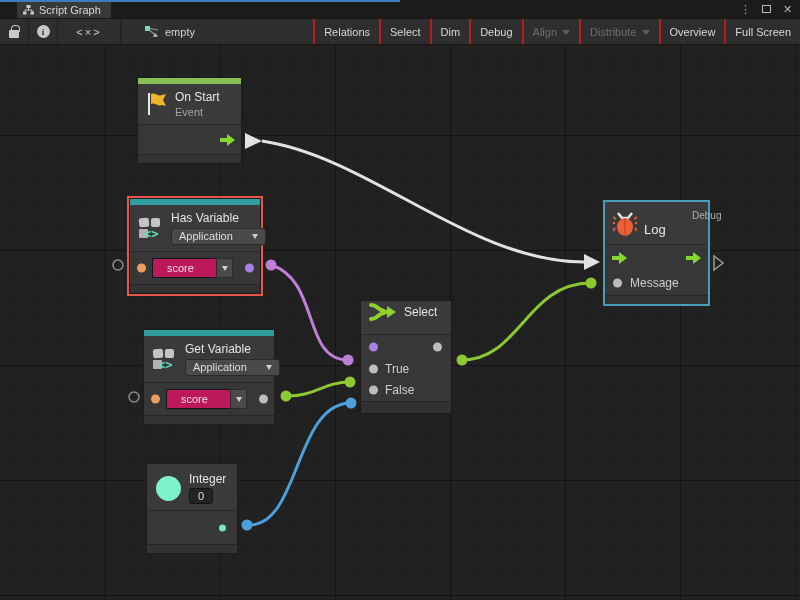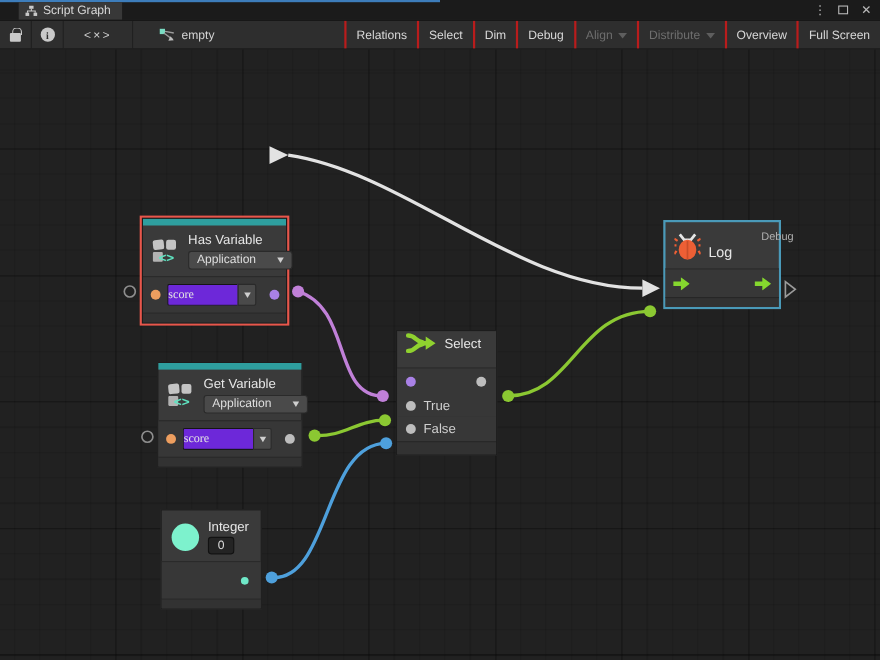--- a/index.html
+++ b/index.html
@@ -56,21 +56,21 @@
   .port { position:absolute; top:50%; transform:translateY(-50%); border-radius:50%; }
   .dot9 { width:9px; height:9px; }
   .dot7 { width:7px; height:7px; }
   .flowport { position:absolute; top:50%; transform:translateY(-50%); display:flex; }
   .plabel { position:absolute; top:50%; transform:translateY(-50%); font-size:12px; color:#cfcfcf; }
 
   .dropdown { display:flex; align-items:center; gap:19px; background:#4a4a4a; border:1px solid #2a2a2a; border-radius:3px; padding:1px 7px 2px 7px; font-size:11px; color:#dedede; margin-top:3px; width:max-content; }
   .dropdown .caret { border-top-color:#cfcfcf; border-left-width:3.5px; border-right-width:3.5px; }
 
   .varfield { position:absolute; top:50%; transform:translateY(-50%); display:flex; align-items:stretch; height:20px; }
-  .varfield .vtext { width:64px; background:#6d28d9; border:1px solid #151515; border-right:none; border-radius:2px 0 0 2px; color:#e2e2e2; font-size:11px; display:flex; align-items:center; padding-left:0;font-family:Liberation Serif, serif; }
+  .varfield .vtext { width:64px; background:#be185d; border:1px solid #151515; border-right:none; border-radius:2px 0 0 2px; color:#e2e2e2; font-size:11px; display:flex; align-items:center; padding-left:14px; }
   .varfield .vbtn { width:17px; background:#4a4a4a; border:1px solid #2a2a2a; border-radius:0 2px 2px 0; display:flex; align-items:center; justify-content:center; }
   .varfield .caret { border-top-color:#d0d0d0; border-left-width:3.5px; border-right-width:3.5px; margin:0; }
 
   .valbox { width:24px; height:16px; background:#242424; border:1px solid #121212; border-radius:3px; color:#dedede; font-size:11px; display:flex; align-items:center; justify-content:center; margin-top:2px; }
 
   
   #node-onstart   { left:137px; top:32px;  width:105px; }
   #node-hasvar    { left:129px; top:153px; width:132px; box-shadow:0 0 0 2px #e8564b; }
   #node-getvar    { left:143px; top:284px; width:132px; }
   #node-select    { left:360px; top:255px; width:92px;  }
@@ -161,20 +161,43 @@
           <span>Overview</span>
         </div>
       <div class="tbtn">
           <span>Full Screen</span>
         </div>
     </div>
   </div>
 
   <div id="canvas">
 
+    <div class="node" id="node-onstart">
+      <div class="accent" style="background:#85c154"></div>
+      <div class="nhead">
+        <span>
+          <svg class="icon" width="22" height="24" viewBox="0 0 22 24">
+            <path d="M3 1 v22" stroke="#e8e8e8" stroke-width="2"></path>
+            <path d="M5 2 C9 0, 12 5, 16 3 L20 2 L17 8 L20 14 L16 13 C12 15, 9 10, 5 12 Z" fill="#f0b42a"></path>
+          </svg>
+        </span>
+        <span>
+          <div class="ntitle">On Start</div>
+          <div class="nsub">Event</div>
+        </span>
+      </div>
+      <div class="nrow" style="height:30px;">
+        <span class="flowport" style="right:6px;">
+          <svg class="icon" width="15" height="12" viewBox="0 0 15 12">
+              <path d="M0 4 h7 v-4 l8 6 -8 6 v-4 h-7 z" fill="#85d72e"></path>
+            </svg>
+        </span>
+      </div>
+      <div class="nfoot"></div>
+    </div>
 
     <div class="node" id="node-hasvar">
       <div class="accent" style="background:#2e9e9e"></div>
       <div class="nhead">
         <span>
           <svg class="icon" width="26" height="24" viewBox="0 0 26 24">
             <rect x="1" y="2" width="10" height="9" rx="2" fill="#c4c4c4" transform="rotate(-6 6 6)"></rect>
             <rect x="13" y="2" width="9" height="9" rx="2" fill="#c4c4c4"></rect>
             <rect x="1" y="13" width="9" height="9" rx="1" fill="#b2b2b2"></rect>
             <text x="6" y="22" font-size="12" font-weight="bold" fill="#5fe3c0" font-family="DejaVu Sans Mono, monospace">&lt;&gt;</text>
@@ -296,20 +319,24 @@
           <svg class="icon" width="15" height="12" viewBox="0 0 15 12">
               <path d="M0 4 h7 v-4 l8 6 -8 6 v-4 h-7 z" fill="#85d72e"></path>
             </svg>
         </span>
         <span class="flowport" style="right:7px;">
           <svg class="icon" width="15" height="12" viewBox="0 0 15 12">
               <path d="M0 4 h7 v-4 l8 6 -8 6 v-4 h-7 z" fill="#85d72e"></path>
             </svg>
         </span>
       </div>
+      <div class="nrow" style="height:25px; border-top:none;">
+        <span class="port dot9" style="left:8px; background:#bdbdbd;"></span>
+        <span class="plabel" style="left:25px;">Message</span>
+      </div>
       <div class="nfoot"></div>
     </div>
 
     <svg id="wires">
 
       <polygon points="245,88 262,96 245,104" fill="#e2e2e2"></polygon>
       <path d="M262 96 C370 112, 470 217, 584 217" stroke="#e2e2e2" stroke-width="3" fill="none"></path>
       <polygon points="584,209 600,217 584,225" fill="#e2e2e2"></polygon>
 
       <path d="M271 220 C320 235, 302 315, 348 315" stroke="#c080d8" stroke-width="3" fill="none"></path>

